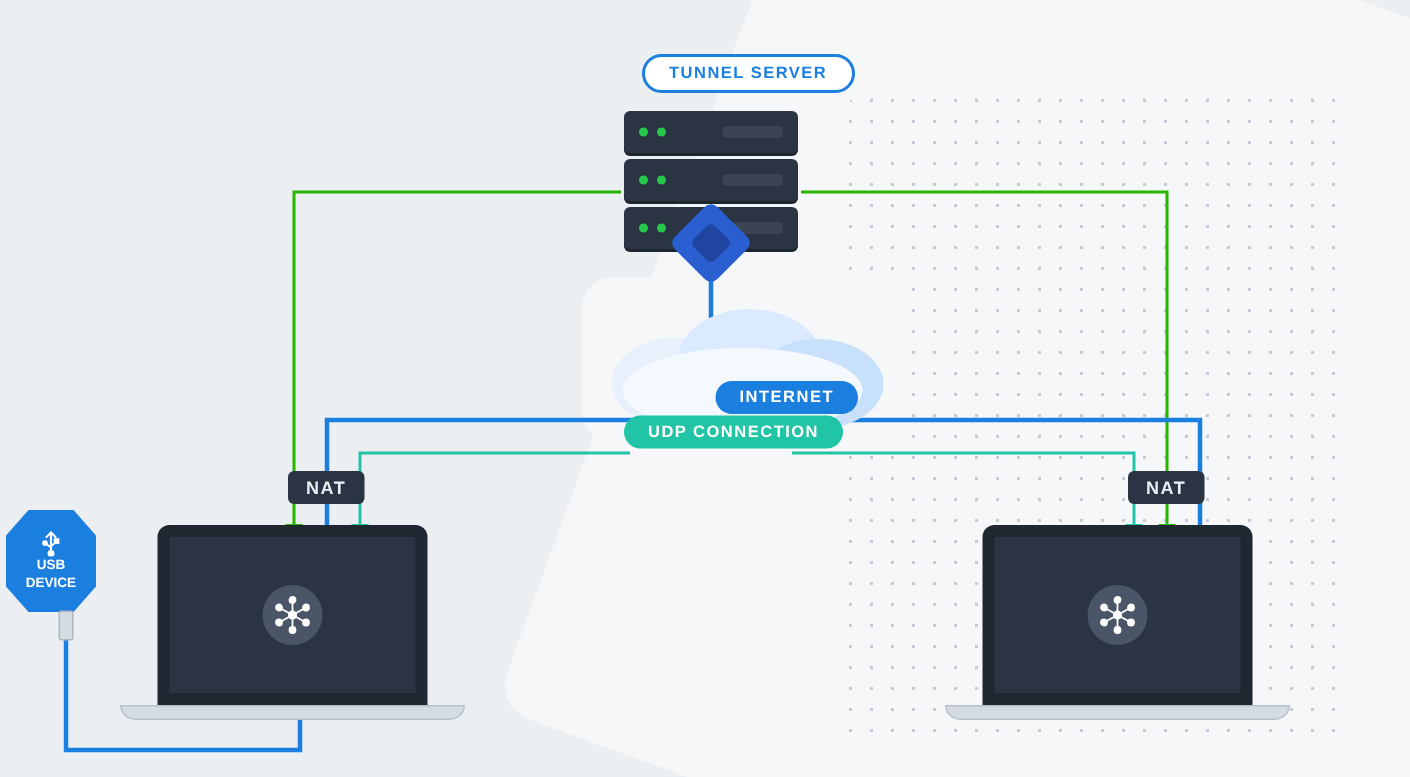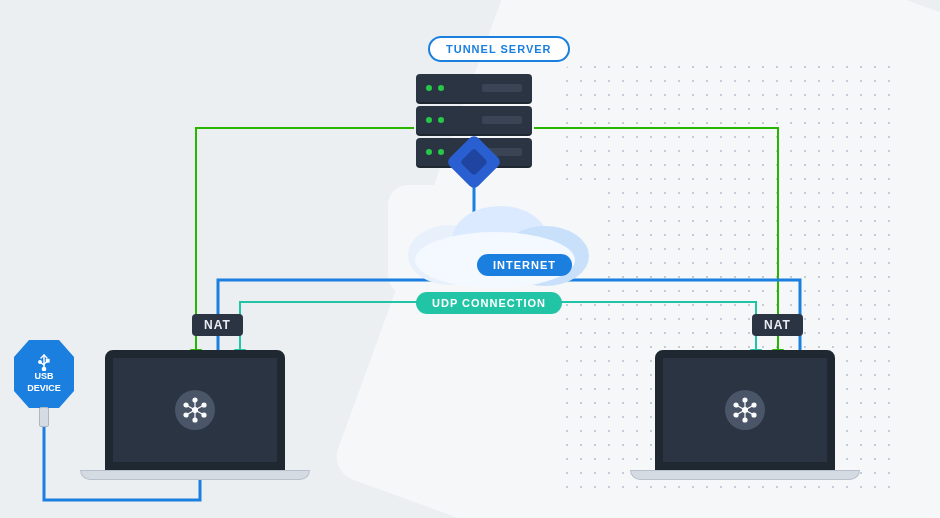--- a/index.html
+++ b/index.html
@@ -105,21 +105,21 @@
         <ellipse cx="60" cy="55" rx="42" ry="30" fill="#e8f1fb"></ellipse>
         <ellipse cx="110" cy="40" rx="48" ry="34" fill="#dbeafe"></ellipse>
         <ellipse cx="155" cy="56" rx="44" ry="30" fill="#c9e0fb"></ellipse>
         <ellipse cx="105" cy="60" rx="80" ry="28" fill="#f4f9ff"></ellipse>
       </g>
     </svg>
   </div>
 
   <span class="label-pill pill-blue" style="left:448px; top:254px;margin-left:29px;">INTERNET</span>
 
-  <span class="label-pill pill-teal" style="left:416px; top:292px;">UDP CONNECTION</span>
+  <span class="label-pill pill-teal" style="left:416px; top:277px;">UDP CONNECTION</span>
 
   <span class="nat-badge" style="left:170px; top:314px;">NAT</span>
   <span class="nat-badge" style="left:730px; top:314px;">NAT</span>
 
   <div class="laptop" style="left:80px; top:350px;">
     <div class="screen">
       <div class="node-icon">
         <svg width="26" height="26" viewBox="0 0 26 26">
           <circle cx="13" cy="13" r="3" fill="#fff"></circle>
           <g stroke="#fff" stroke-width="1.2" fill="#fff">
@@ -160,21 +160,21 @@
               <line x1="13" y1="13" x2="13" y2="23"></line>
             <line x1="13" y1="13" x2="4" y2="18"></line>
               <line x1="13" y1="13" x2="4" y2="8"></line>
           </g>
         </svg>
       </div>
     </div>
     <div class="base"></div>
   </div>
 
-  <div class="usb-shape" style="left:14px; top:340px;">
+  <div class="usb-shape" style="left:4px; top:340px;">
     <svg width="14" height="18" viewBox="0 0 14 18">
       <g stroke="#fff" stroke-width="1.4" fill="none" stroke-linecap="round">
         <path d="M7 2 L7 16"></path>
           <path d="M7 2 L4 5 M7 2 L10 5"></path>
         <circle cx="3" cy="9" r="1.2" fill="#fff"></circle>
           <rect x="9.5" y="6.5" width="2.4" height="2.4" fill="#fff"></rect>
         <path d="M3 9 L7 12 M11 8 L7 11"></path>
           <circle cx="7" cy="16" r="1.6" fill="#fff"></circle>
       </g>
     </svg>

